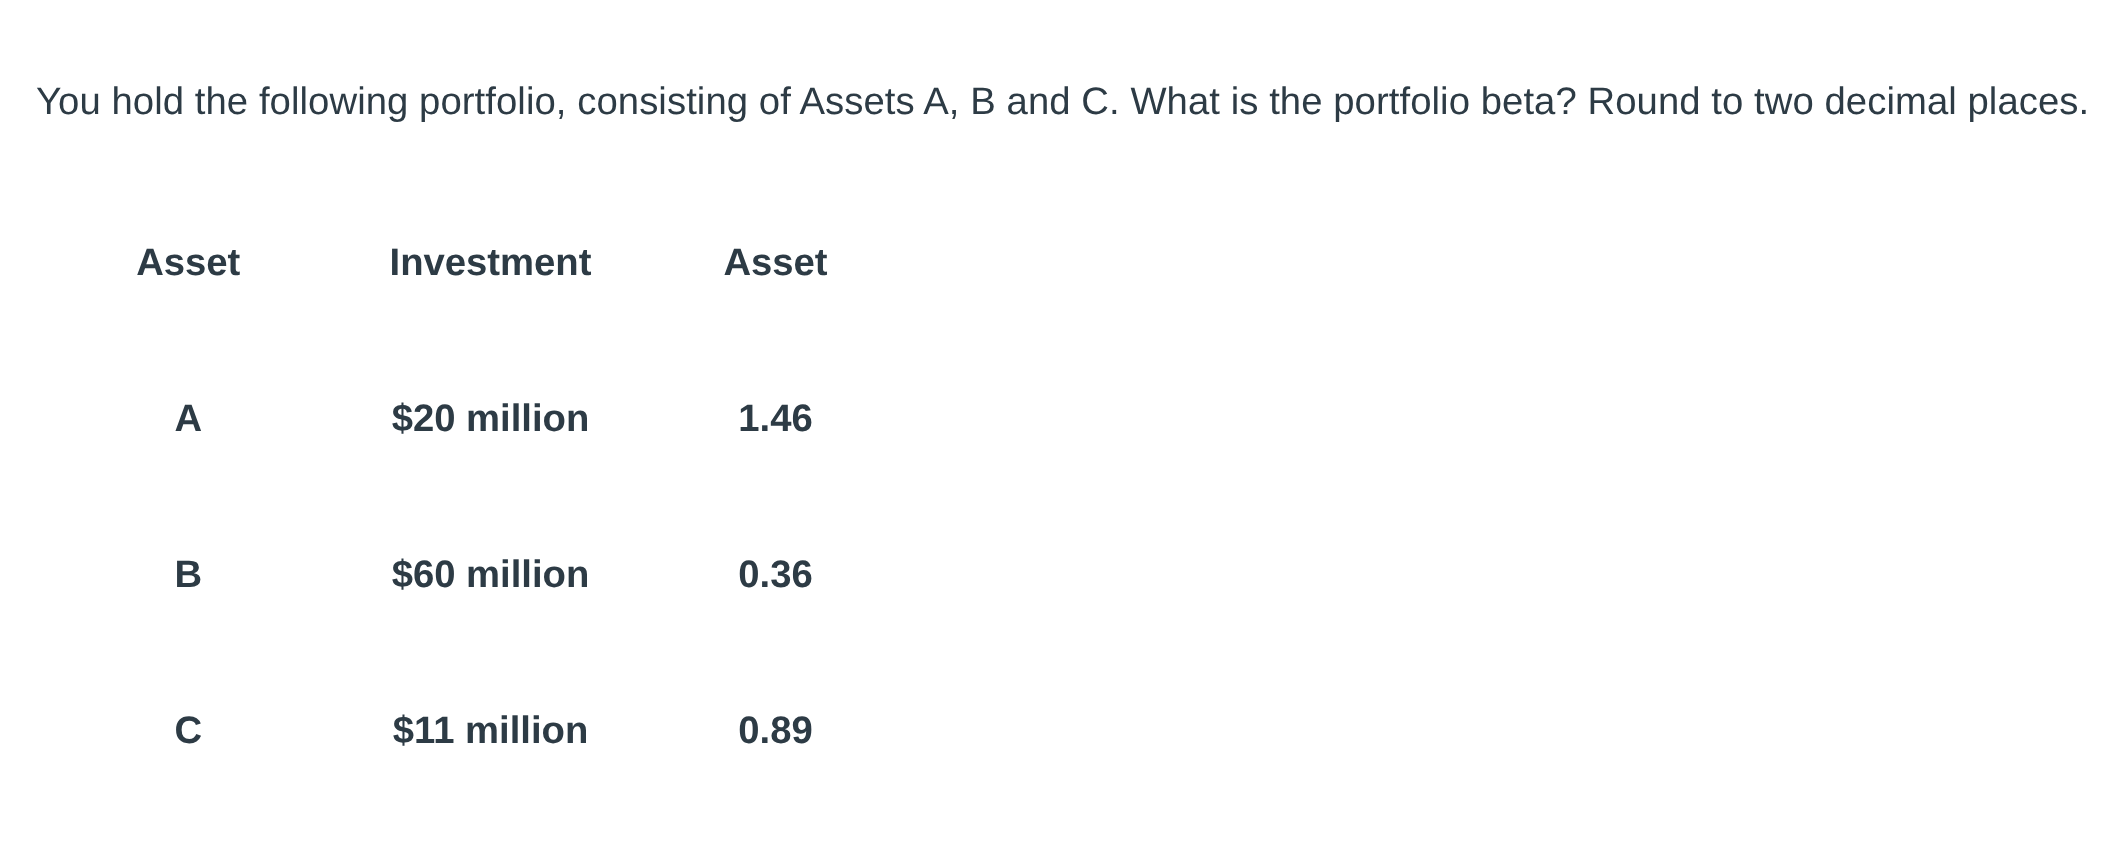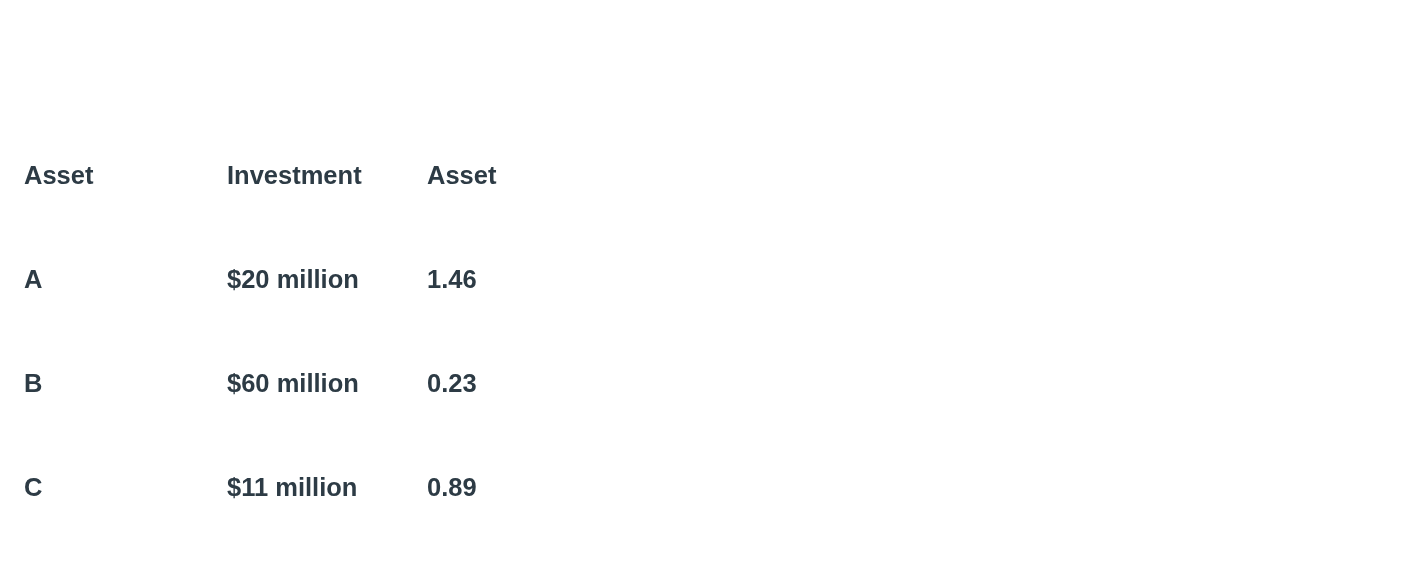--- a/index.html
+++ b/index.html
@@ -40,21 +40,21 @@
     left: 24px;
     top: 160px;
     border-collapse: collapse;
     table-layout: fixed;
   }
   .data-table th,
   .data-table td {
     font-size: 25.5px;
     line-height: 30px;
     color: #2d3b45;
-    text-align: left;
+    text-align: center;
     vertical-align: top;
     padding: 0;
     height: 104px;
     box-sizing: border-box;
   }
   .data-table th {
     font-weight: 700;
   }
   .data-table td {
     font-weight: 700;
@@ -68,20 +68,21 @@
   .data-table tbody tr:last-child th,
   .data-table tbody tr:last-child td {
     height: auto;
   }
 </style>
 </head>
 <body>
 
 <div class="page">
 
+  <p class="question-text">You hold the following portfolio, consisting of Assets A, B and C. What is the portfolio beta? Round to two decimal places.</p>
 
   <table class="data-table">
     <colgroup>
       <col class="col-asset">
       <col class="col-invest">
       <col class="col-beta">
     </colgroup>
     <thead>
       <tr>
         <th>Asset</th>
@@ -91,21 +92,21 @@
     </thead>
     <tbody>
       <tr>
         <td class="cell-asset">A</td>
         <td>$20 million</td>
         <td>1.46</td>
       </tr>
       <tr>
         <td class="cell-asset">B</td>
         <td>$60 million</td>
-        <td>0.23</td>
+        <td>0.36</td>
       </tr>
       <tr>
         <td class="cell-asset">C</td>
         <td>$11 million</td>
         <td>0.89</td>
       </tr>
     </tbody>
   </table>
 
 </div>

